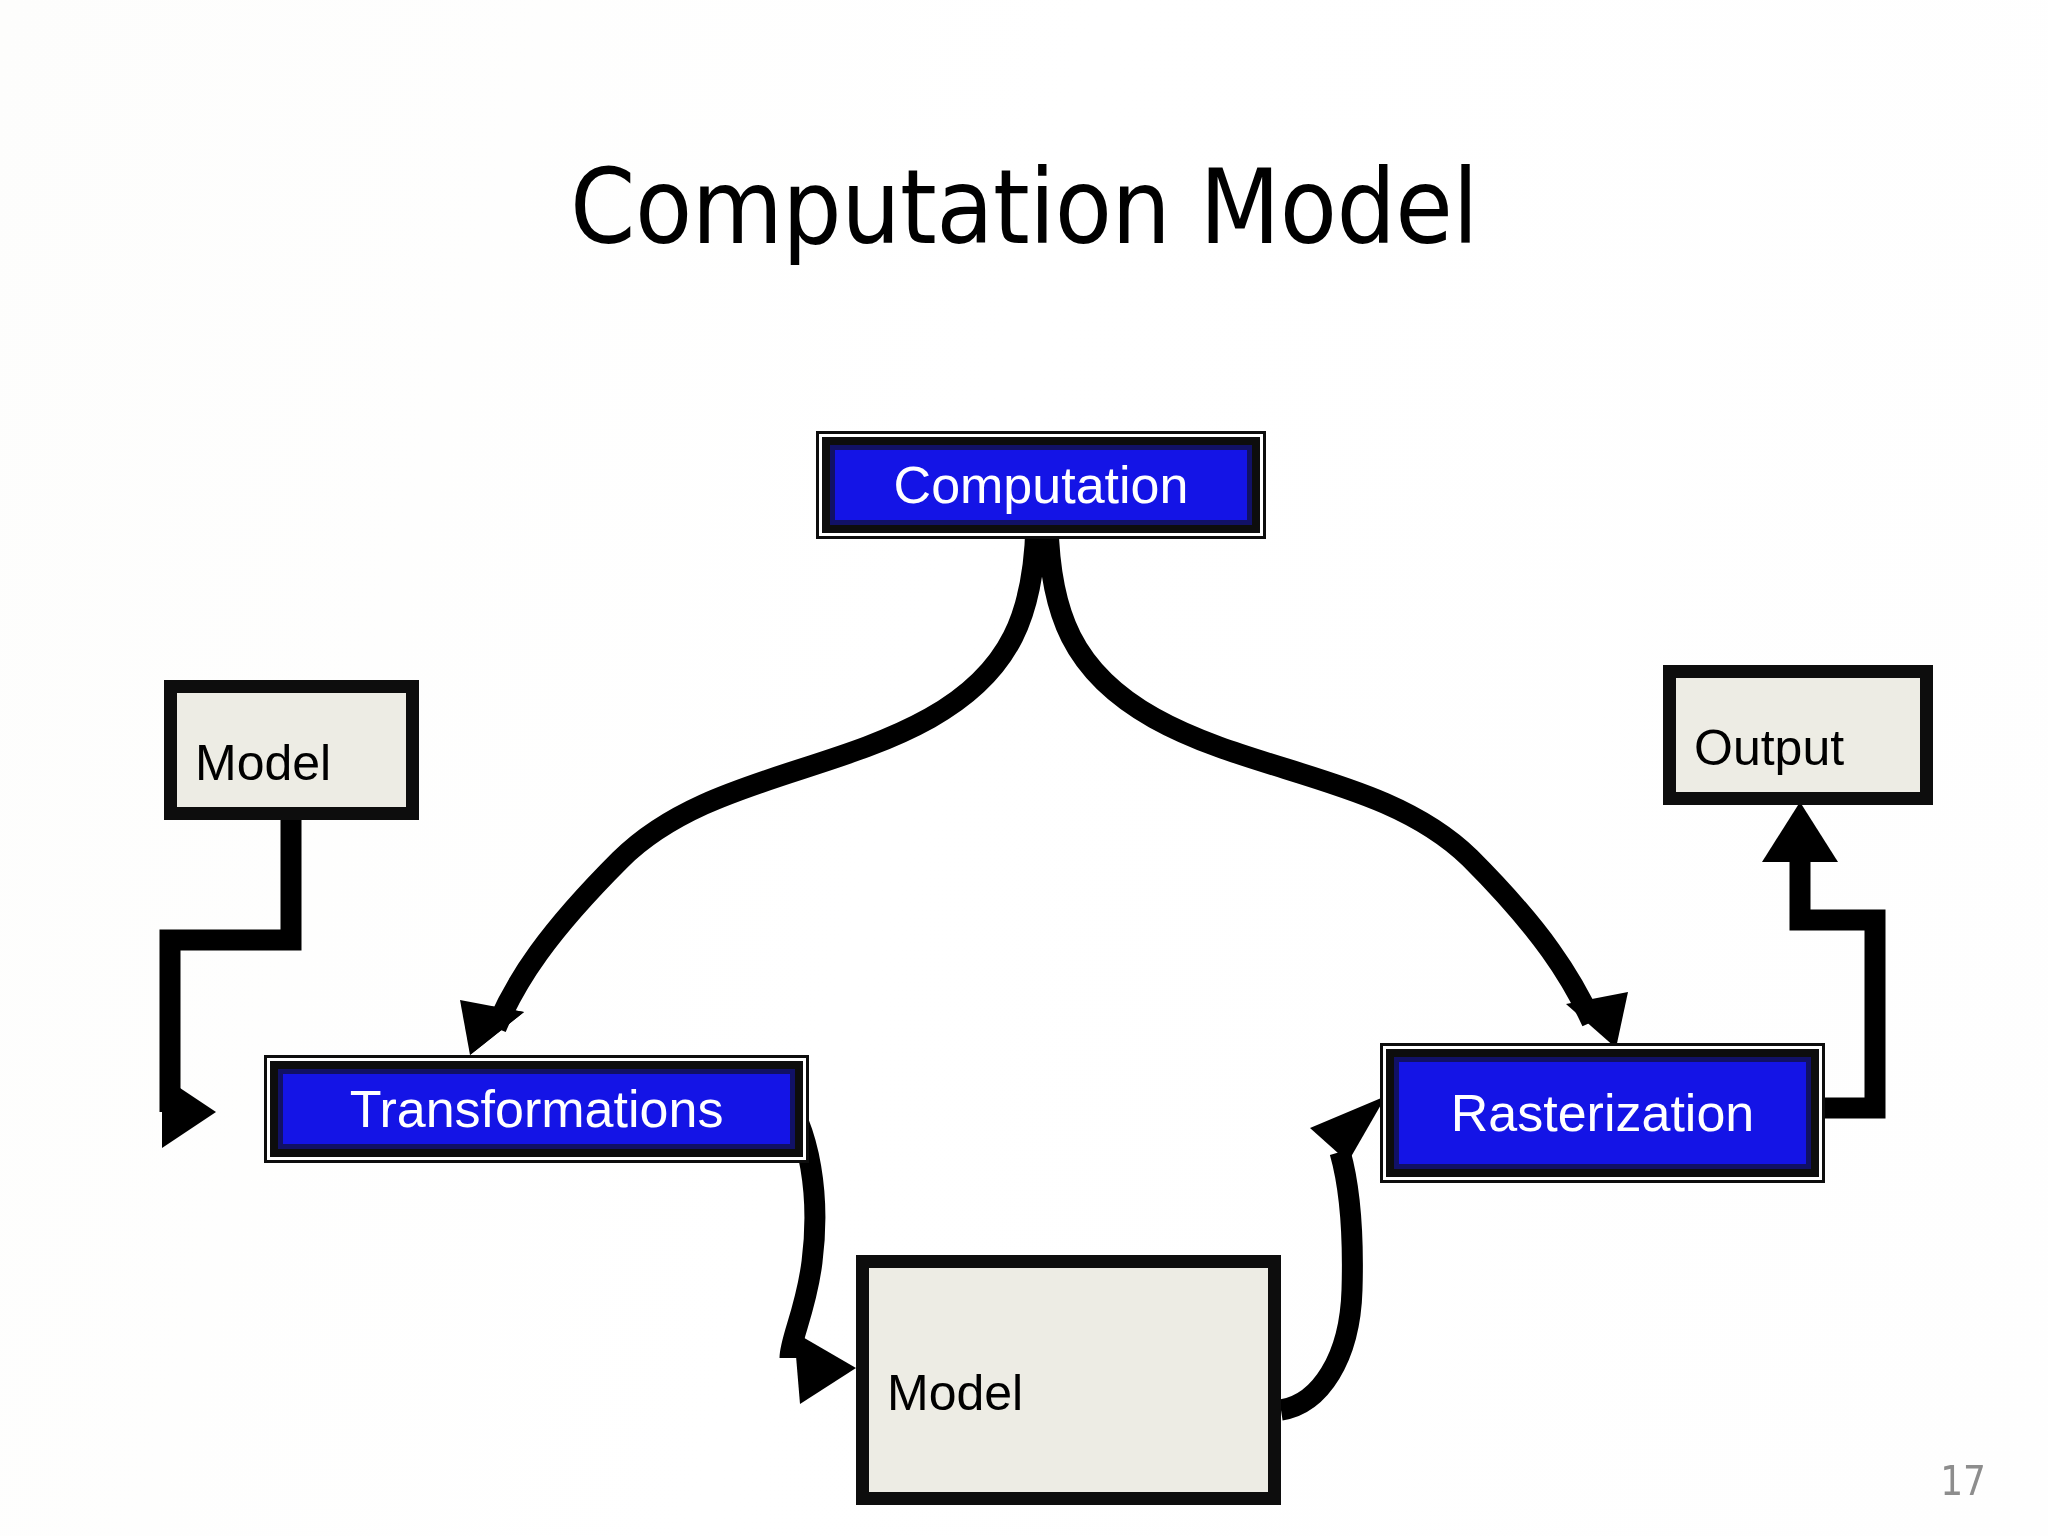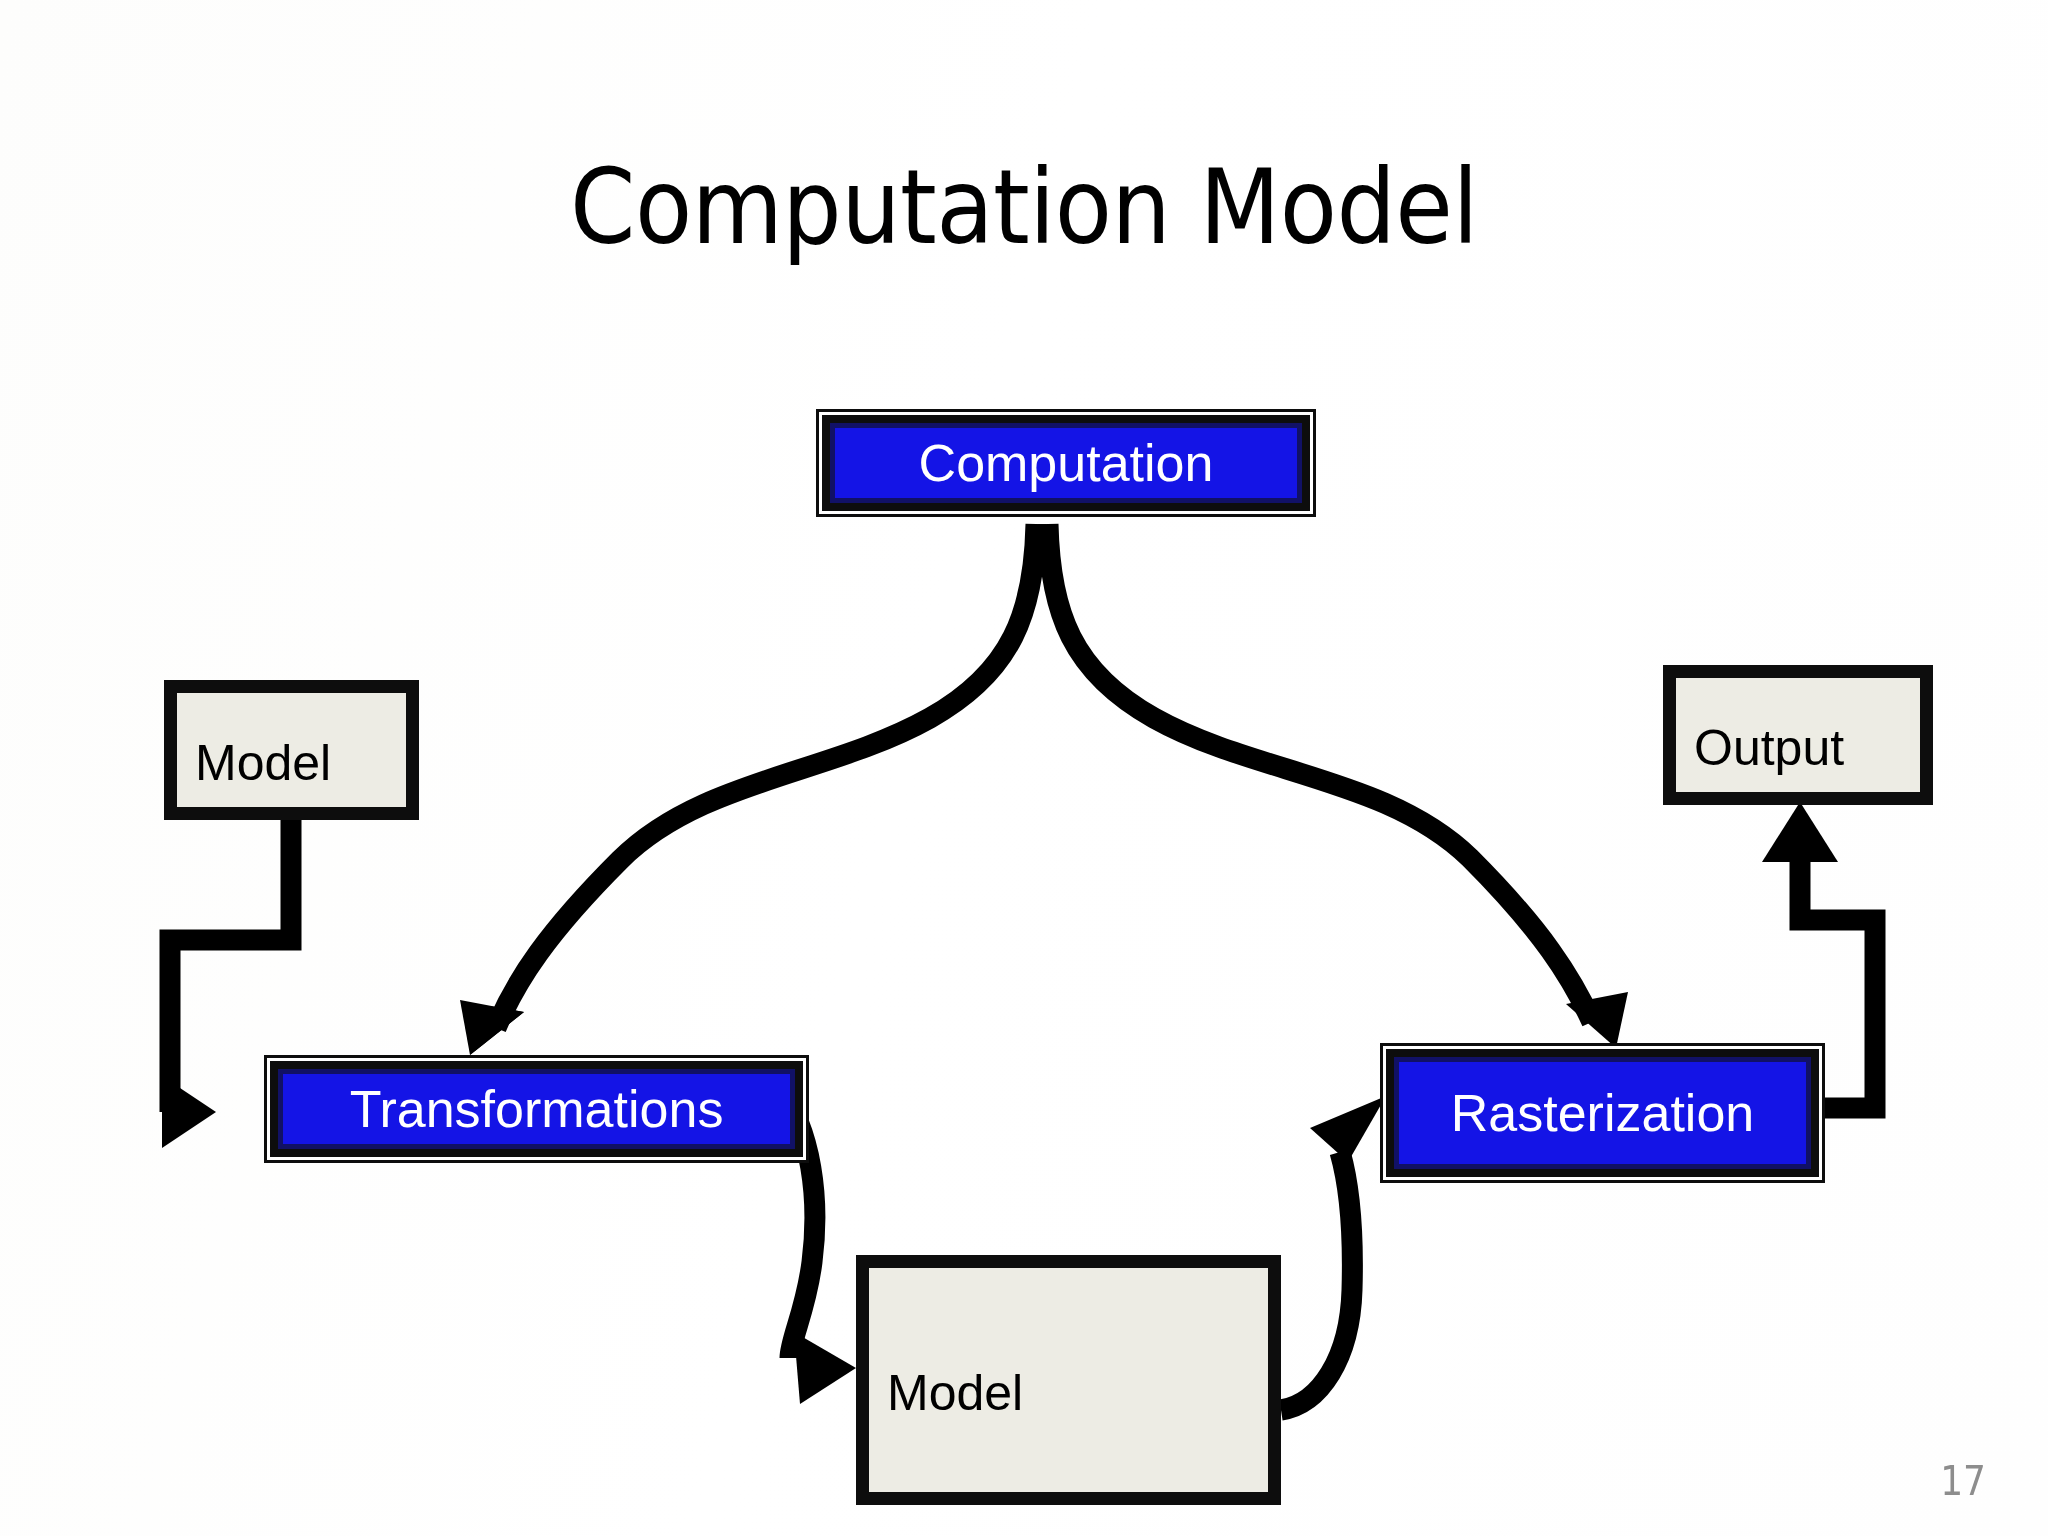--- a/index.html
+++ b/index.html
@@ -92,21 +92,21 @@
   }
   .node.process .label {
     color: #ffffff;
     font-size: 52px;
     font-weight: 400;
     white-space: nowrap;
     line-height: 1;
   }
 
   
-  #node-computation { left: 816px;  top: 409px;  width: 500px; height: 108px; }
+  #node-computation { left: 816px;  top: 431px;  width: 450px; height: 108px; }
   #node-model       { left: 164px;  top: 680px;  width: 255px; height: 140px; }
   #node-output      { left: 1663px; top: 665px;  width: 270px; height: 140px; }
   #node-transformations { left: 216px;  top: 1055px; width: 545px; height: 108px; margin-left: 48px; }
   #node-rasterization   { left: 1380px; top: 1043px; width: 445px; height: 140px; }
   #node-transformed-model { left: 856px; top: 1255px; width: 425px; height: 250px; }
 
   
   .page-number {
     position: absolute;
     right: 62px;

